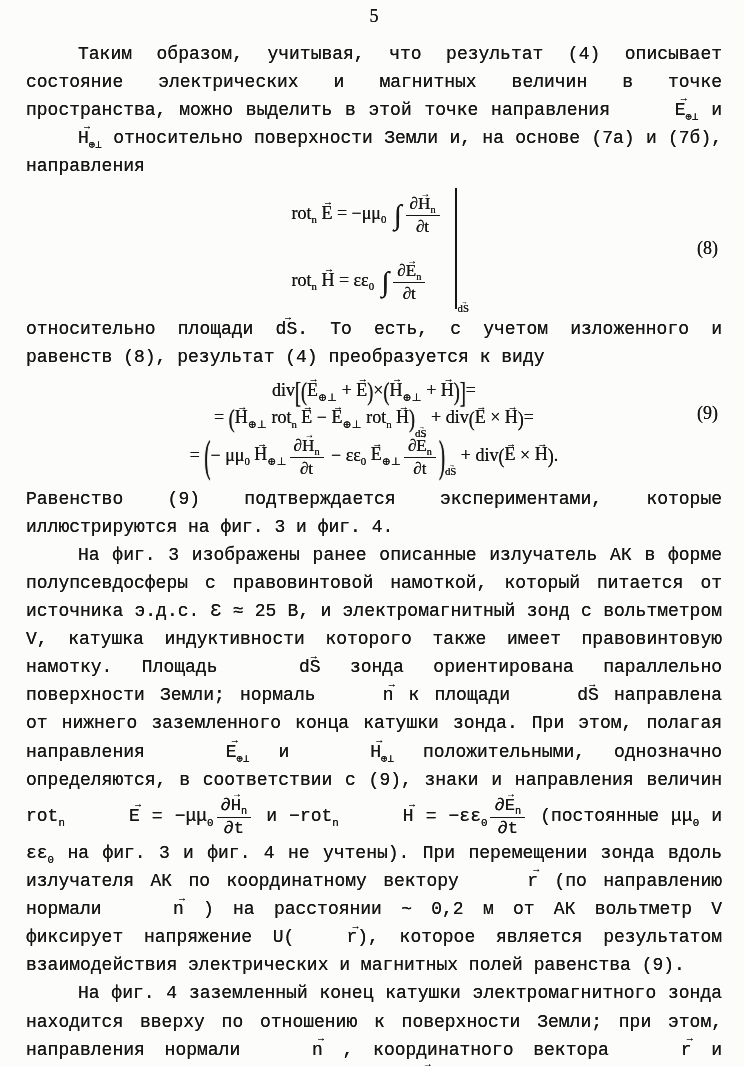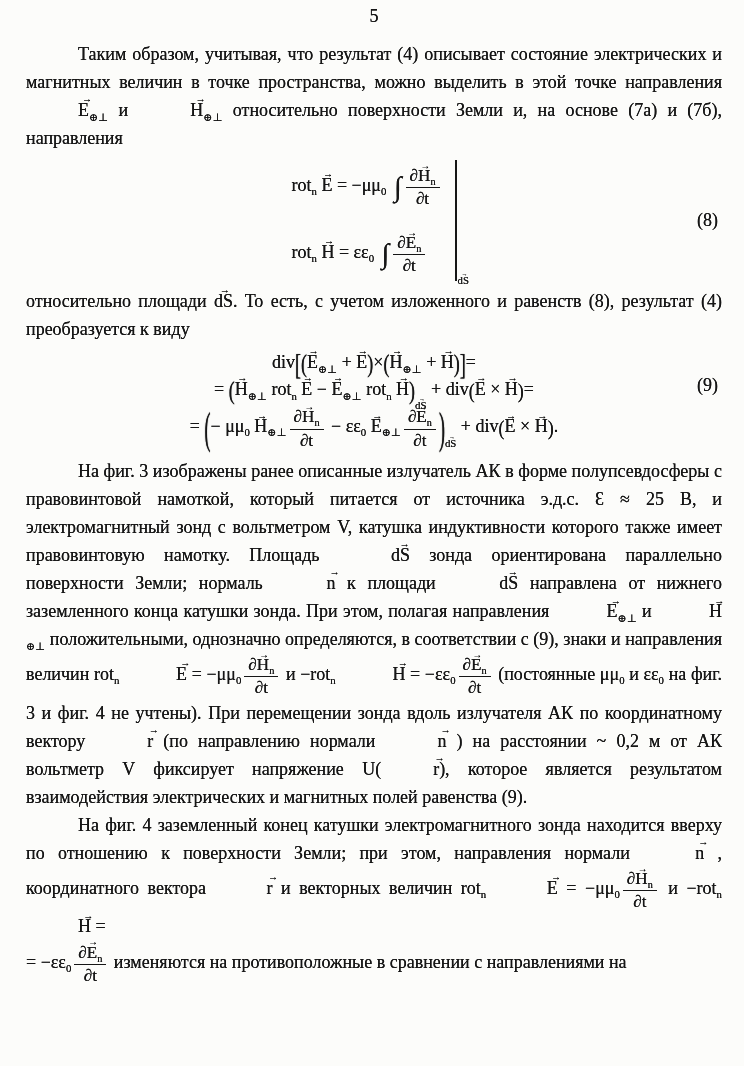--- a/index.html
+++ b/index.html
@@ -6,21 +6,21 @@
   .page{
     width:744px;height:1066px;box-sizing:border-box;margin:0 auto;
     background:#fcfcfa;color:#161616;
     font-family:"Liberation Serif","DejaVu Serif",serif;
     font-size:18px;
     padding:6px 22px 0 26px;
     overflow:hidden;
     text-shadow:0 0 0.6px currentColor;
   }
   .page-number{text-align:center;line-height:1.2;margin:0 0 12px 0;}
-  .para{margin:0;text-align:justify;line-height:1.56;}
+  .para{margin:0;text-align:justify;line-height:1.56;font-family:Liberation Mono, monospace;}
   .indent{text-indent:52px;}
   sub{font-size:0.6em;line-height:0;}
   
   .vec{display:inline-block;position:relative;line-height:1;}
   .va{position:absolute;left:55%;top:-0.66em;transform:translateX(-50%);
       font-size:0.56em;letter-spacing:-1px;line-height:1;}
   
   .frac{display:inline-block;vertical-align:middle;text-align:center;
         font-size:0.95em;margin:0 3px;line-height:1.18;text-indent:0;}
   .frac .num{display:block;padding:2px 4px 1px;}
@@ -65,18 +65,19 @@
 
   <p class="para">относительно площади <span class="vec"><span class="va">→</span>dS</span>. То есть, с учетом изложенного и равенств (8), результат (4) преобразуется к виду</p>
 
   <div class="eq eq9">
     <div class="eqline">div<span class="big" style="transform: scaleY(1.6);">[</span><span class="big" style="transform: scaleY(1.35);">(</span><span class="vec"><span class="va">→</span>E</span><sub>⊕⊥</sub> + <span class="vec"><span class="va">→</span>E</span><span class="big" style="transform: scaleY(1.35);">)</span>×<span class="big" style="transform: scaleY(1.35);">(</span><span class="vec"><span class="va">→</span>H</span><sub>⊕⊥</sub> + <span class="vec"><span class="va">→</span>H</span><span class="big" style="transform: scaleY(1.35);">)</span><span class="big" style="transform: scaleY(1.6);">]</span>=</div>
     <div class="eqline">= <span class="big" style="transform: scaleY(1.35);">(</span><span class="vec"><span class="va">→</span>H</span><sub>⊕⊥</sub> rot<sub>n</sub> <span class="vec"><span class="va">→</span>E</span> − <span class="vec"><span class="va">→</span>E</span><sub>⊕⊥</sub> rot<sub>n</sub> <span class="vec"><span class="va">→</span>H</span><span class="big" style="transform: scaleY(1.35);">)</span><sub class="eqsub"><span class="vec"><span class="va">→</span>dS</span></sub> + div<span class="big" style="transform: scaleY(1.2);">(</span><span class="vec"><span class="va">→</span>E</span> × <span class="vec"><span class="va">→</span>H</span><span class="big" style="transform: scaleY(1.2);">)</span>=</div>
     <div class="eqline">= <span class="big" style="transform: scaleY(2.5);">(</span>− μμ<sub>0</sub> <span class="vec"><span class="va">→</span>H</span><sub>⊕⊥</sub><span class="frac"><span class="num">∂<span class="vec"><span class="va">→</span>H</span><sub>n</sub></span><span class="den">∂t</span></span> − εε<sub>0</sub> <span class="vec"><span class="va">→</span>E</span><sub>⊕⊥</sub><span class="frac"><span class="num">∂<span class="vec"><span class="va">→</span>E</span><sub>n</sub></span><span class="den">∂t</span></span><span class="big" style="transform: scaleY(2.5);">)</span><sub class="eqsub"><span class="vec"><span class="va">→</span>dS</span></sub> + div<span class="big" style="transform: scaleY(1.2);">(</span><span class="vec"><span class="va">→</span>E</span> × <span class="vec"><span class="va">→</span>H</span><span class="big" style="transform: scaleY(1.2);">)</span>.</div>
     <span class="eq-label">(9)</span>
   </div>
 
+  <p class="para">Равенство (9) подтверждается экспериментами, которые иллюстрируются на фиг. 3 и фиг. 4.</p>
 
   <p class="para indent">На фиг. 3 изображены ранее описанные излучатель АК в форме полупсевдосферы с правовинтовой намоткой, который питается от источника э.д.с. Ɛ ≈ 25 В, и электромагнитный зонд с вольтметром V, катушка индуктивности которого также имеет правовинтовую намотку. Площадь <span class="vec"><span class="va">→</span>dS</span> зонда ориентирована параллельно поверхности Земли; нормаль <span class="vec"><span class="va">→</span>n</span> к площади <span class="vec"><span class="va">→</span>dS</span> направлена от нижнего заземленного конца катушки зонда. При этом, полагая направления <span class="vec"><span class="va">→</span>E</span><sub>⊕⊥</sub> и <span class="vec"><span class="va">→</span>H</span><sub>⊕⊥</sub> положительными, однозначно определяются, в соответствии с (9), знаки и направления величин rot<sub>n</sub> <span class="vec"><span class="va">→</span>E</span> = −μμ<sub>0</sub><span class="frac"><span class="num">∂<span class="vec"><span class="va">→</span>H</span><sub>n</sub></span><span class="den">∂t</span></span> и −rot<sub>n</sub> <span class="vec"><span class="va">→</span>H</span> = −εε<sub>0</sub><span class="frac"><span class="num">∂<span class="vec"><span class="va">→</span>E</span><sub>n</sub></span><span class="den">∂t</span></span> (постоянные μμ<sub>0</sub> и εε<sub>0</sub> на фиг. 3 и фиг. 4 не учтены). При перемещении зонда вдоль излучателя АК по координатному вектору <span class="vec"><span class="va">→</span>r</span> (по направлению нормали <span class="vec"><span class="va">→</span>n</span> ) на расстоянии ~ 0,2 м от АК вольтметр V фиксирует напряжение U(<span class="vec"><span class="va">→</span>r</span>), которое является результатом взаимодействия электрических и магнитных полей равенства (9).</p>
 
   <p class="para indent">На фиг. 4 заземленный конец катушки электромагнитного зонда находится вверху по отношению к поверхности Земли; при этом, направления нормали <span class="vec"><span class="va">→</span>n</span> , координатного вектора <span class="vec"><span class="va">→</span>r</span> и векторных величин rot<sub>n</sub> <span class="vec"><span class="va">→</span>E</span> = −μμ<sub>0</sub><span class="frac"><span class="num">∂<span class="vec"><span class="va">→</span>H</span><sub>n</sub></span><span class="den">∂t</span></span> и −rot<sub>n</sub> <span class="vec"><span class="va">→</span>H</span> =<br>= −εε<sub>0</sub><span class="frac"><span class="num">∂<span class="vec"><span class="va">→</span>E</span><sub>n</sub></span><span class="den">∂t</span></span> изменяются на противоположные в сравнении с направлениями на</p>
 
 </div>
 
 </body></html>

